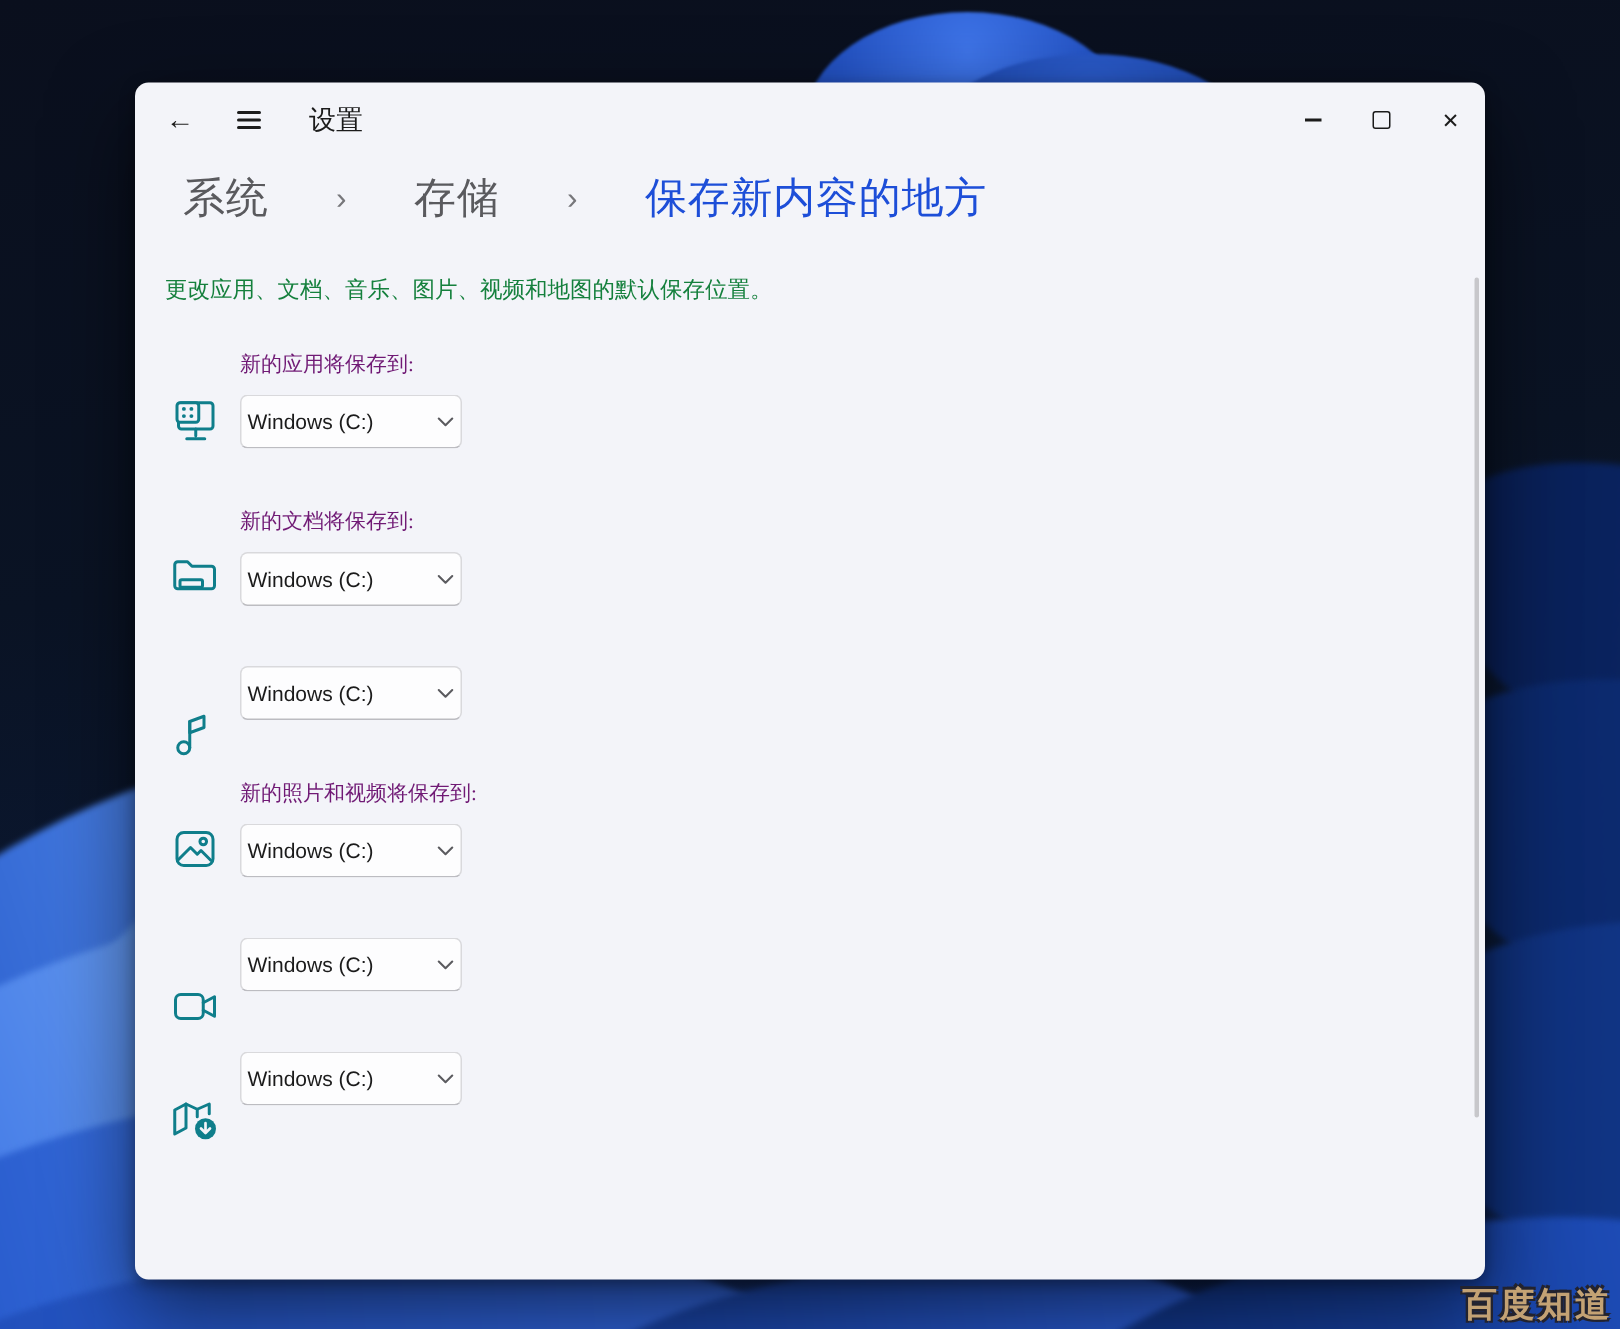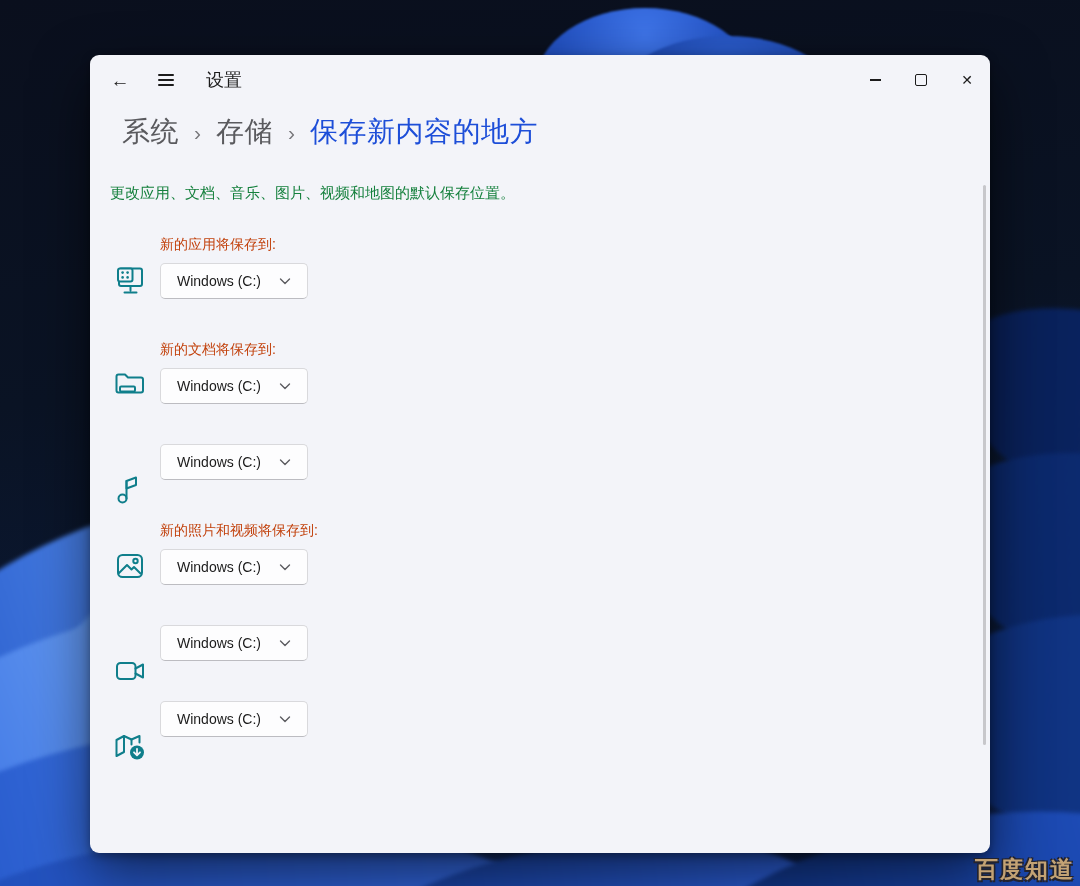--- a/index.html
+++ b/index.html
@@ -50,34 +50,34 @@
   .back-glyph{font-size:19px;line-height:1;}
   .hamburger{margin-left:14px;}
   .hamburger .bar{display:block;width:16px;height:1.7px;background:#1c1c1c;border-radius:1px;margin:3.6px 0;}
   .win-title{margin-left:24px;font-size:18px;color:#1b1b1b;}
   .controls{margin-left:auto;display:flex;height:50px;}
   .ctrl{width:46px;display:flex;align-items:center;justify-content:center;color:#1b1b1b;}
   .min-line{display:block;width:11px;height:1.3px;background:#1b1b1b;}
   .max-box{display:block;width:10px;height:10px;border:1.2px solid #1b1b1b;border-radius:2px;}
   .close-glyph{font-size:14px;line-height:1;}
 
-  .breadcrumb{margin:8px 0 0 32px;display:flex;align-items:center;font-size:28px;color:#5a5a5e;}
+  .breadcrumb{margin:8px 0 0 32px;display:flex;align-items:center;font-size:28px;color:#5a5a5e;gap:30px;}
   .crumb{letter-spacing:.5px;}
   .crumb.current{color:#1d4ed8;}
   .crumb-sep{margin:0 15px;font-size:21px;color:#77777b;padding-top:2px;}
 
   .description{margin:33px 0 0 20px;font-size:15px;color:#15803d;}
 
   .sections{margin-top:31px;}
   .section{position:relative;padding-left:70px;margin-bottom:40px;}
-  .section-label{font-size:14px;color:#c2410c;line-height:20px;}
+  .section-label{font-size:14px;color:#701a75;line-height:20px;font-family:Liberation Serif, serif;}
   .section-icon{position:absolute;left:21px;top:27px;width:38px;height:38px;}
   .dropdown{margin-top:9px;width:148px;height:36px;box-sizing:border-box;
     background:#fdfdfe;border:1px solid #d9d9dc;border-bottom-color:#bcbcc1;border-radius:5px;
-    display:flex;align-items:center;justify-content:space-between;padding:0 16px;
+    display:flex;align-items:center;justify-content:space-between;padding:0 4px;
     font-size:14px;color:#1b1b1b;cursor:default;}
   .scrollbar-thumb{position:absolute;right:4px;top:130px;width:3px;height:560px;
     background:#c7c7cb;border-radius:2px;}
 
   .watermark{position:absolute;right:5px;bottom:1px;font-size:23px;font-weight:bold;
     color:#c3a274;letter-spacing:2px;
     text-shadow:-1.5px -1.5px 0 #23232e,1.5px -1.5px 0 #23232e,-1.5px 1.5px 0 #23232e,1.5px 1.5px 0 #23232e;}
 
   .ticon{stroke:#0f7e8b;stroke-width:2;fill:none;stroke-linecap:round;stroke-linejoin:round;}
 </style>

